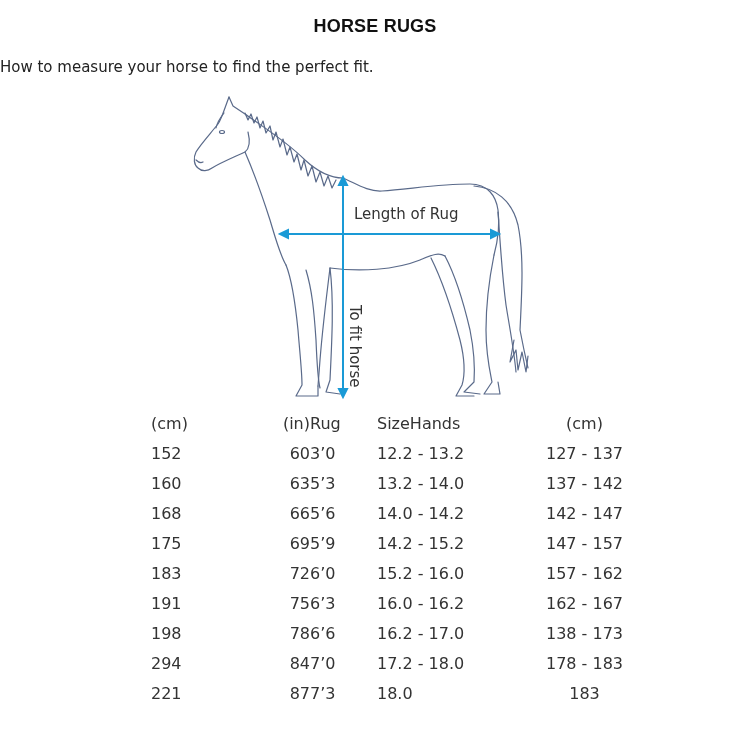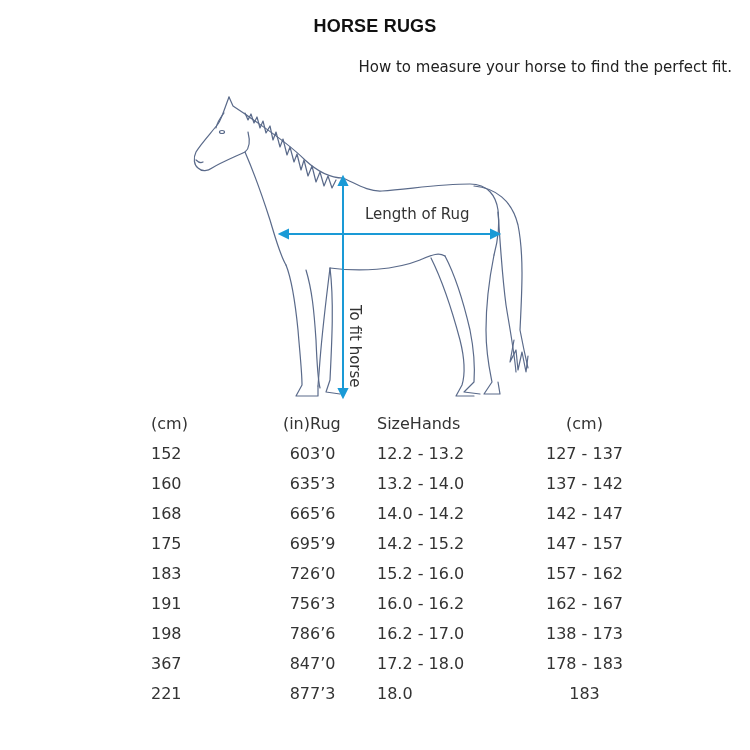--- a/index.html
+++ b/index.html
@@ -1,24 +1,24 @@
 <!DOCTYPE html>
 <html><head>
 <meta charset="utf-8">
 <style>
   html, body { margin:0; padding:0; background:#ffffff; }
   body { width:750px; height:750px; position:relative; overflow:hidden;
          font-family:"DejaVu Sans", "Liberation Sans", sans-serif; color:#222; }
   .title { position:absolute; top:16px; left:0; width:750px; text-align:center;
            font-family:"Liberation Sans", sans-serif; font-weight:bold; font-size:18px;
            color:#111; letter-spacing:0.2px; }
-  .subtitle { position:absolute; top:58px; left:0; width:732px; text-align:right;
+  .subtitle { position:absolute; top:58px; left:0; width:732px; text-align:left;
               font-family:"DejaVu Sans", sans-serif; font-size:15px; color:#222; }
   svg.horse { position:absolute; left:0; top:0; width:750px; height:410px; }
-  .lbl-length { position:absolute; left:365px; top:205px; font-family:"DejaVu Sans", sans-serif;
+  .lbl-length { position:absolute; left:354px; top:205px; font-family:"DejaVu Sans", sans-serif;
                 font-size:15px; color:#333; }
   .lbl-fit { position:absolute; left:346px; top:305px; font-family:"DejaVu Sans", sans-serif;
              font-size:15px; color:#333; writing-mode:vertical-rl; }
   table.sizes { position:absolute; left:140px; top:408px; border-collapse:collapse;
                 font-family:"DejaVu Sans", sans-serif; font-size:16px; color:#333; }
   table.sizes td, table.sizes th { padding:0; height:30px; font-weight:normal; white-space:nowrap; }
   .c1 { width:83px; text-align:left; padding-left:11px !important; }
   .c2 { width:76px; text-align:right; }
   .c3 { width:67px; text-align:left; }
   .c4 { width:125px; text-align:left; }
@@ -128,21 +128,21 @@
       <td class="c5">162 - 167</td>
     </tr>
     <tr>
       <td class="c1">198</td>
       <td class="c2">78</td>
       <td class="c3">6’6</td>
       <td class="c4">16.2 - 17.0</td>
       <td class="c5">138 - 173</td>
     </tr>
     <tr>
-      <td class="c1">367</td>
+      <td class="c1">294</td>
       <td class="c2">84</td>
       <td class="c3">7’0</td>
       <td class="c4">17.2 - 18.0</td>
       <td class="c5">178 - 183</td>
     </tr>
     <tr>
       <td class="c1">221</td>
       <td class="c2">87</td>
       <td class="c3">7’3</td>
       <td class="c4">18.0</td>

